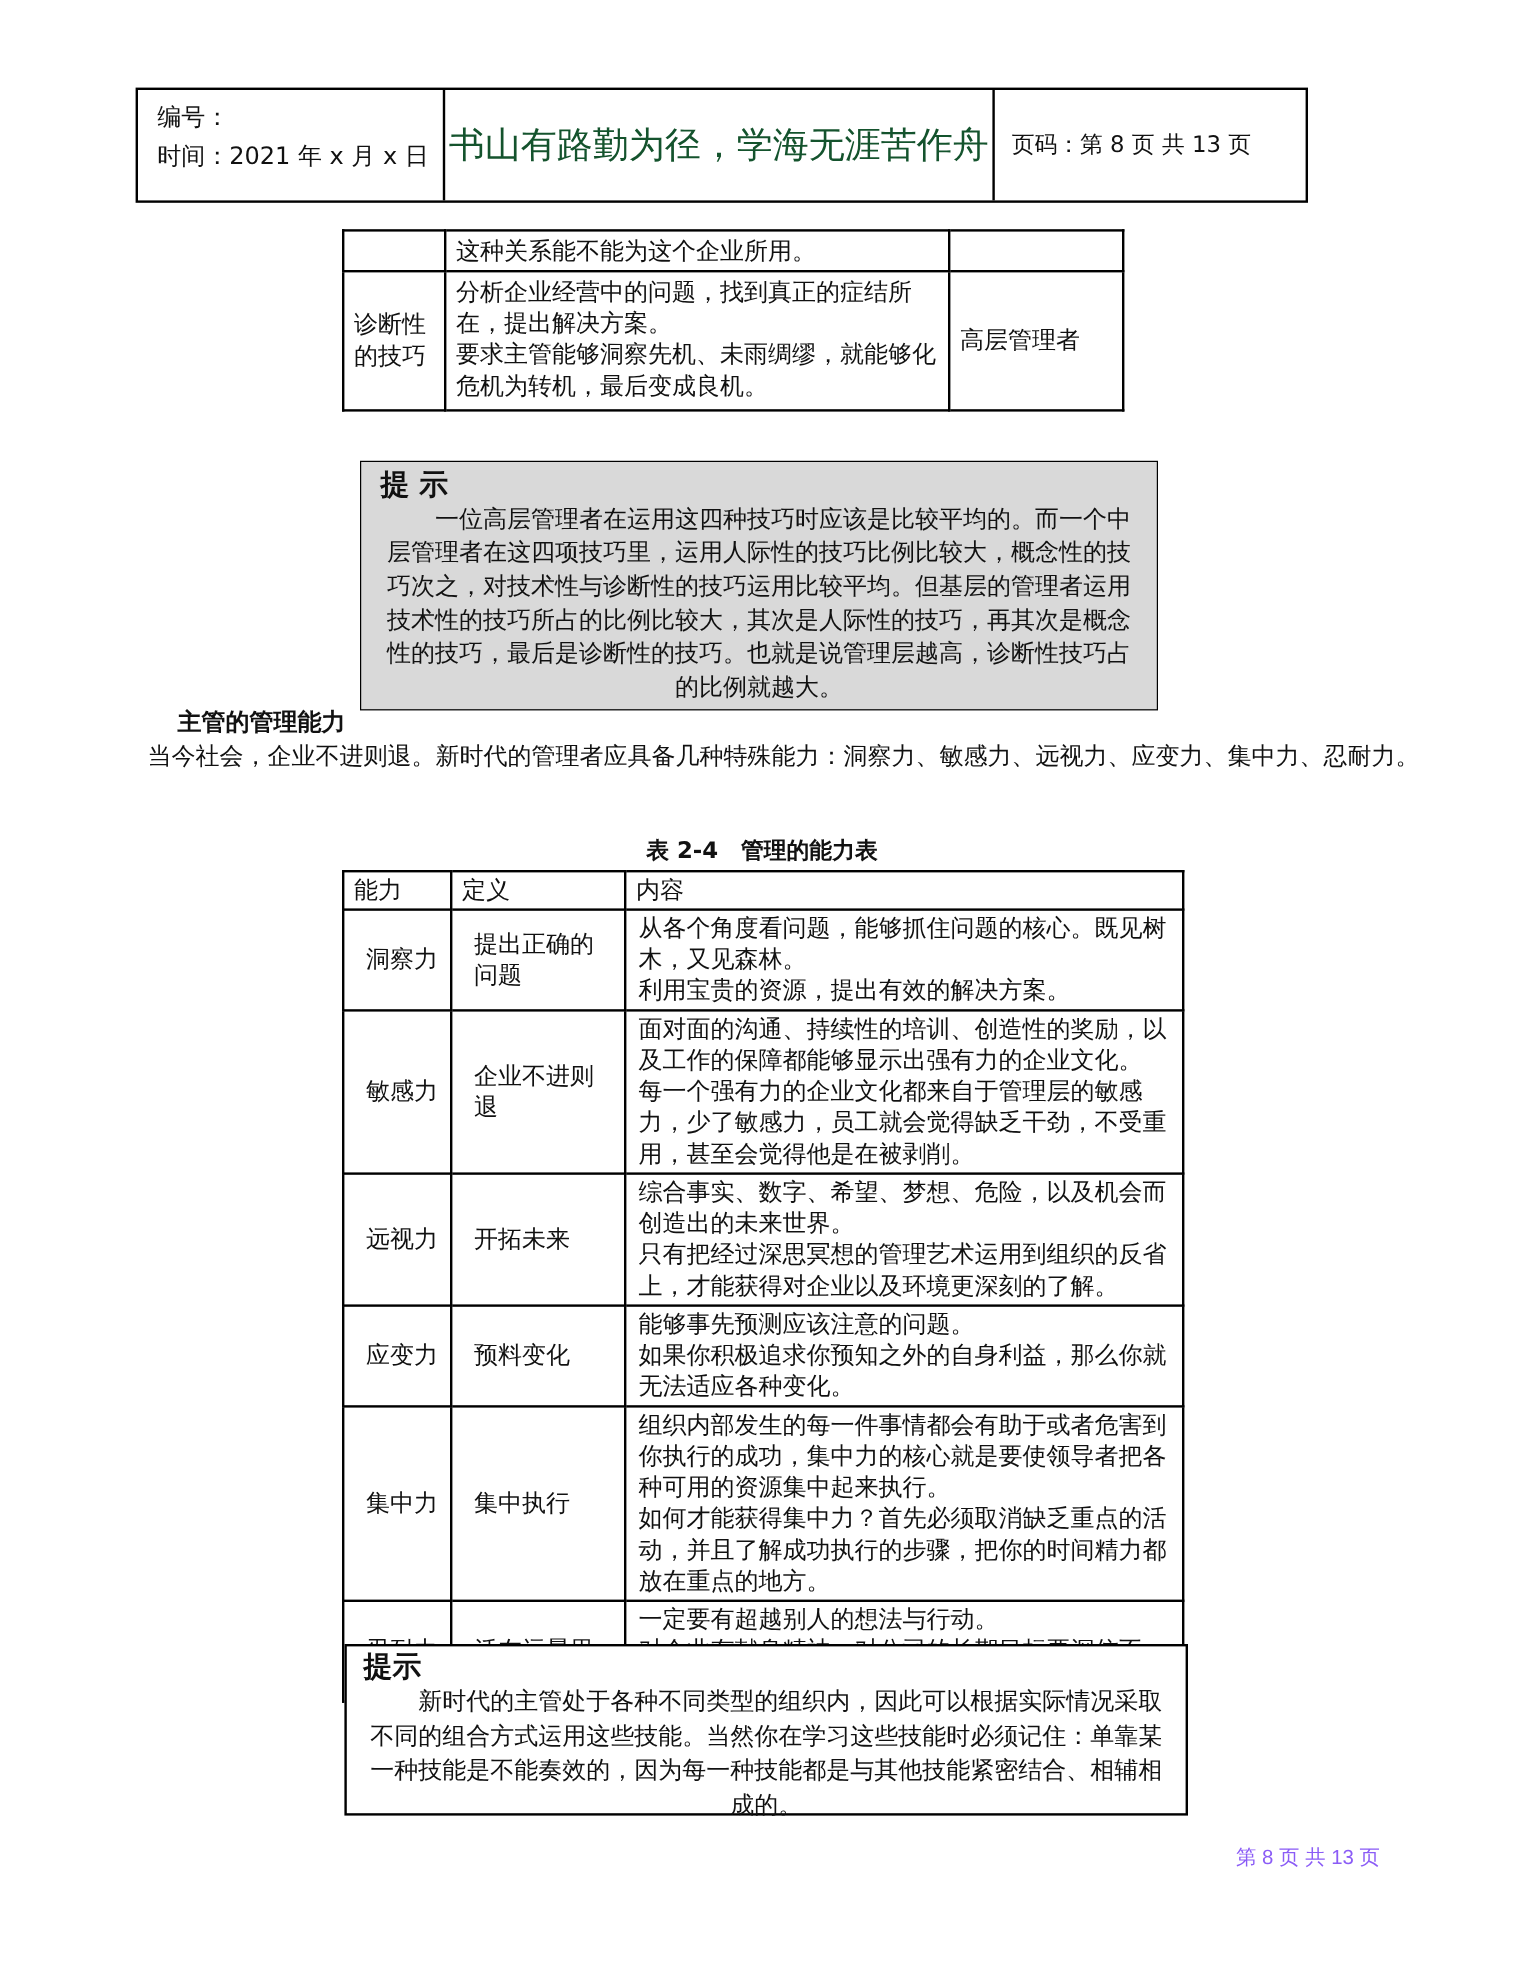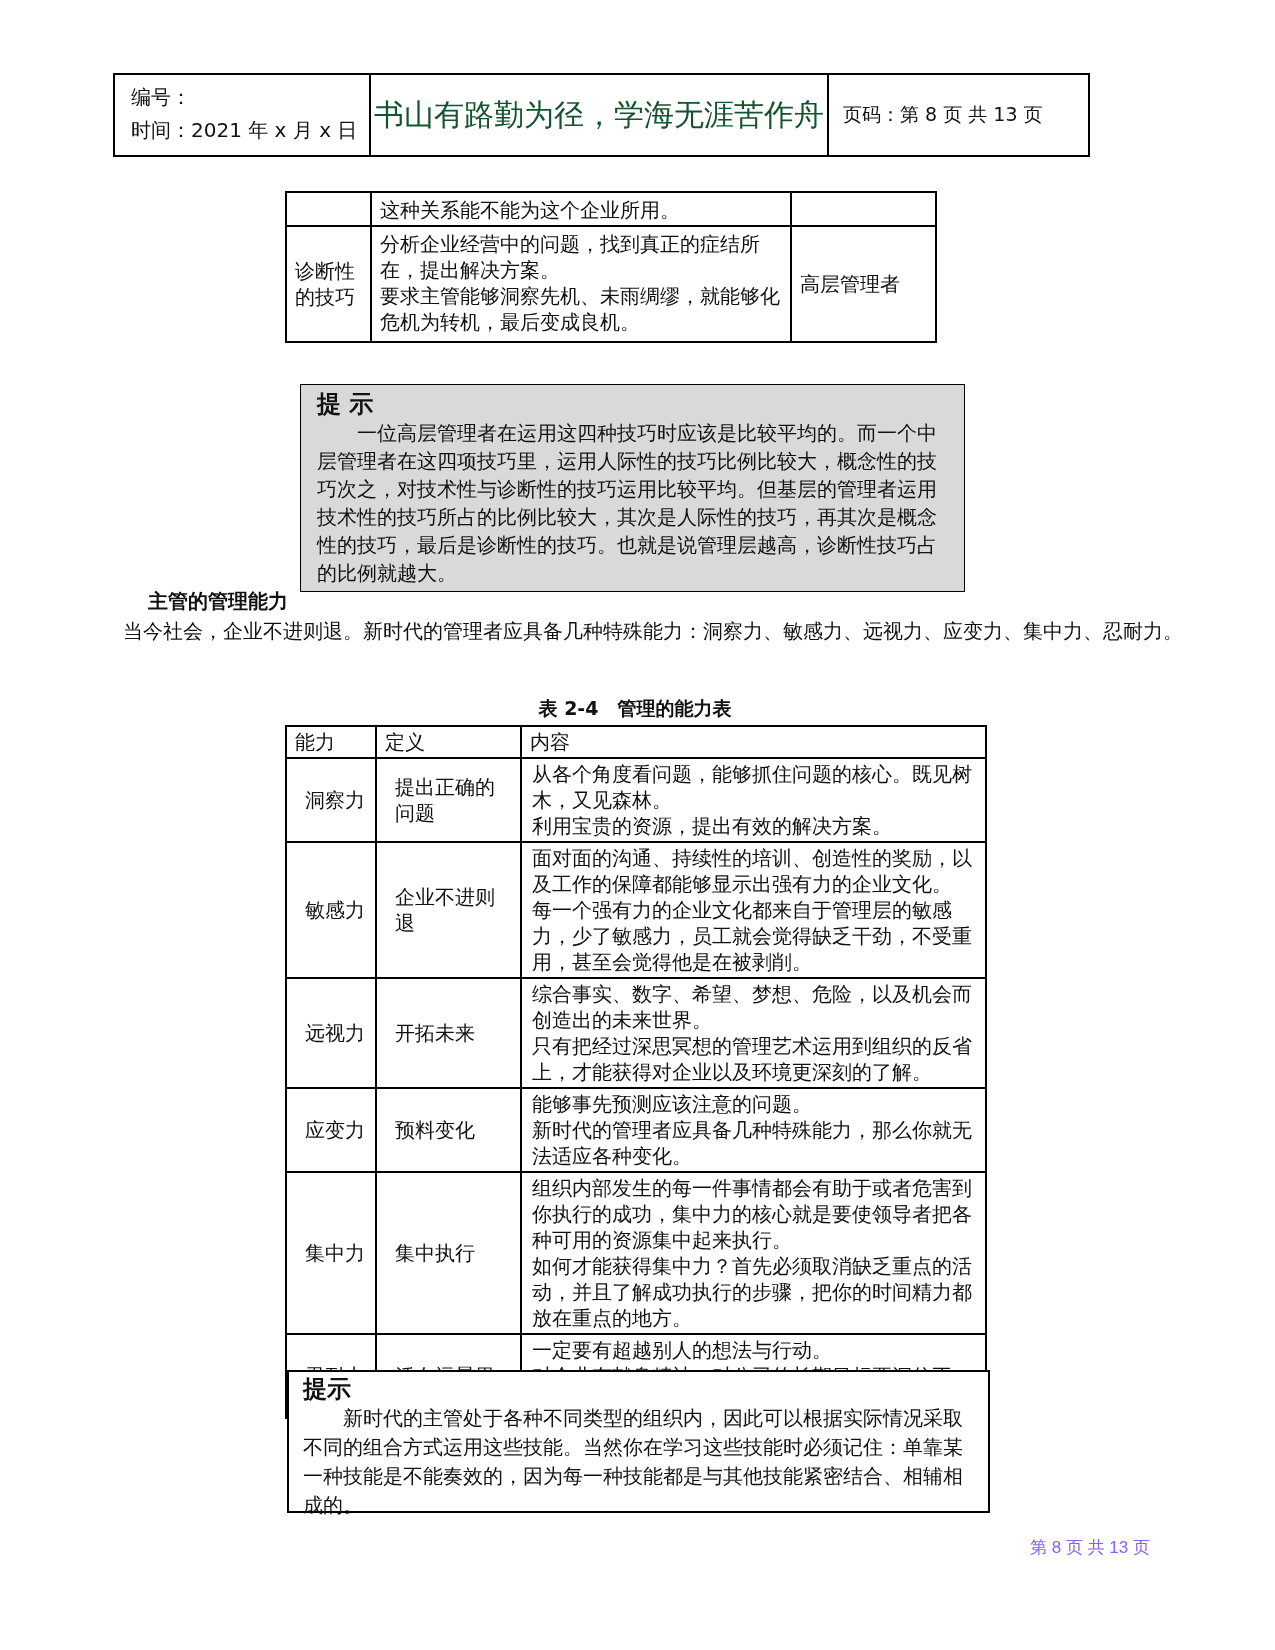--- a/index.html
+++ b/index.html
@@ -8,21 +8,21 @@
     width: 1275px;
     height: 1650px;
     background: #ffffff;
     font-family: "Liberation Serif", "DejaVu Serif", serif;
     color: #111111;
     overflow: hidden;
   }
   
   .header-box {
     position: absolute; left: 113px; top: 73px;
-    width: 977px; height: 84px;
+    width: 977px; height: 96px;
     border: 2px solid #000;
     display: flex; box-sizing: border-box;
     font-family: "DejaVu Sans", "Liberation Sans", sans-serif;
     justify-content: space-between;
   }
   .hcell { box-sizing: border-box; }
   .hcell.left {
     width: 255px; padding: 6px 0 0 16px;
     font-size: 20px; line-height: 33px;
   }
@@ -74,21 +74,21 @@
   .tip2 {
     position: absolute; left: 287px; top: 1370px;
     width: 703px; height: 143px; box-sizing: border-box;
     background: #ffffff; border: 2px solid #000;
     padding: 4px 14px 0 14px;
   }
   .tip-title {
     font-family: "DejaVu Sans", "Liberation Sans", sans-serif;
     font-weight: bold; font-size: 24px; line-height: 26px;
   }
-  .tip-body { font-size: 20px; text-indent: 2em; margin: 2px 0 0 0; }
+  .tip-body { font-size: 20px; text-indent: 2em; margin: 2px 0 0 0; text-align: center; }
   .tip1 .tip-body { line-height: 28px; }
   .tip2 .tip-body { line-height: 29px; }
   
   .section-block { position: absolute; left: 92px; top: 588px; width: 1093px; }
   .section-heading {
     font-family: "DejaVu Sans", "Liberation Sans", sans-serif;
     font-weight: bold; font-size: 20px; margin: 0 0 4px 56px; line-height: 26px;
   }
   .section-paragraph { font-size: 20px; line-height: 27px; text-indent: 31px; margin: 0; }
   .table-caption {
@@ -192,21 +192,21 @@
       <td class="c-content">
         <div>综合事实、数字、希望、梦想、危险，以及机会而创造出的未来世界。</div>
         <div>只有把经过深思冥想的管理艺术运用到组织的反省上，才能获得对企业以及环境更深刻的了解。</div>
       </td>
     </tr>
     <tr>
       <td class="c-ability">应变力</td>
       <td class="c-def">预料变化</td>
       <td class="c-content">
         <div>能够事先预测应该注意的问题。</div>
-        <div>新时代的管理者应具备几种特殊能力，那么你就无法适应各种变化。</div>
+        <div>如果你积极追求你预知之外的自身利益，那么你就无法适应各种变化。</div>
       </td>
     </tr>
     <tr>
       <td class="c-ability">集中力</td>
       <td class="c-def">集中执行</td>
       <td class="c-content">
         <div>组织内部发生的每一件事情都会有助于或者危害到你执行的成功，集中力的核心就是要使领导者把各种可用的资源集中起来执行。</div>
         <div>如何才能获得集中力？首先必须取消缺乏重点的活动，并且了解成功执行的步骤，把你的时间精力都放在重点的地方。</div>
       </td>
     </tr>

